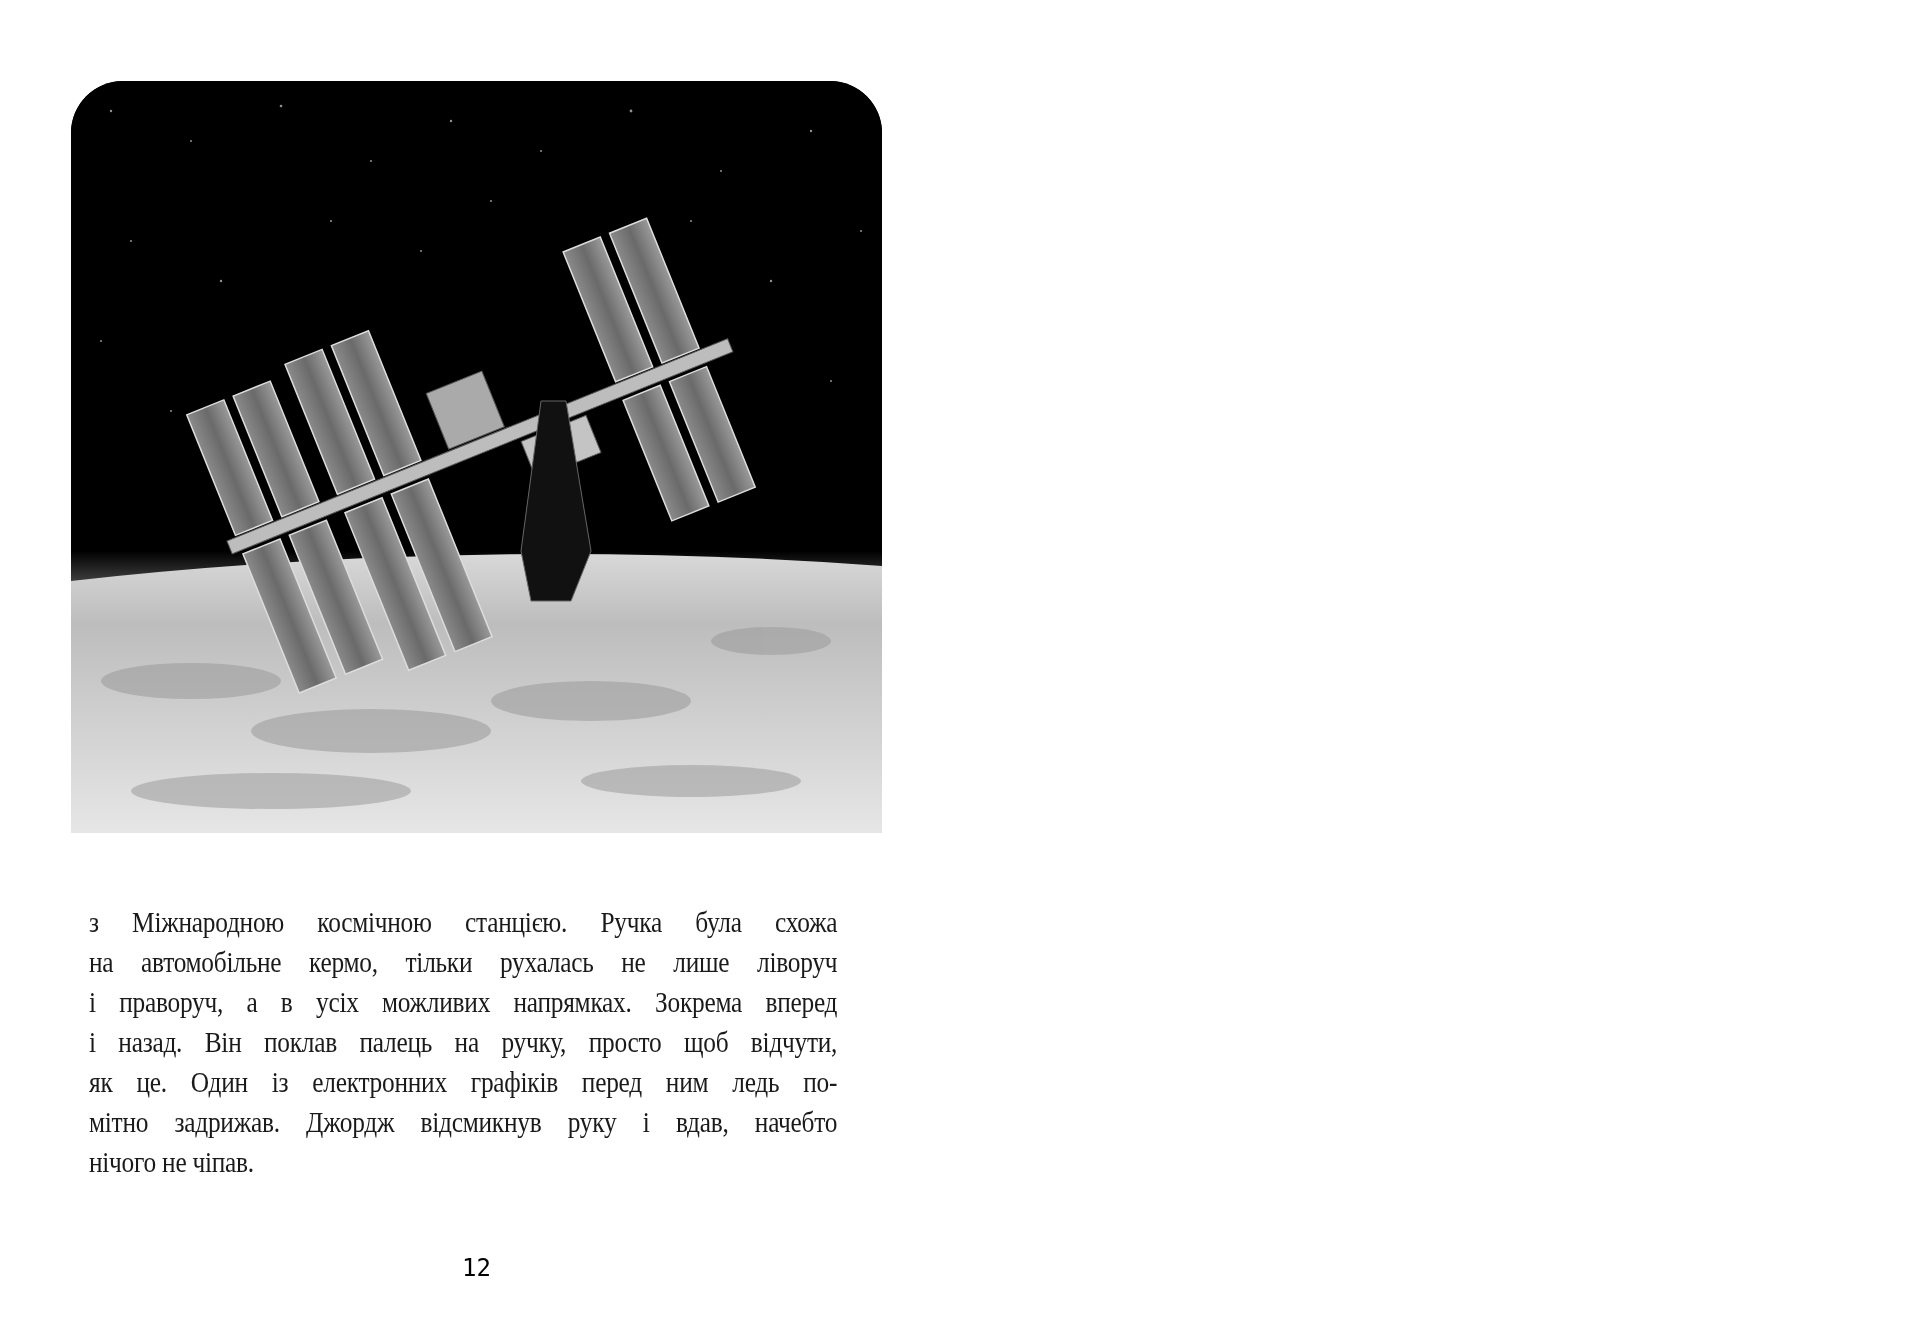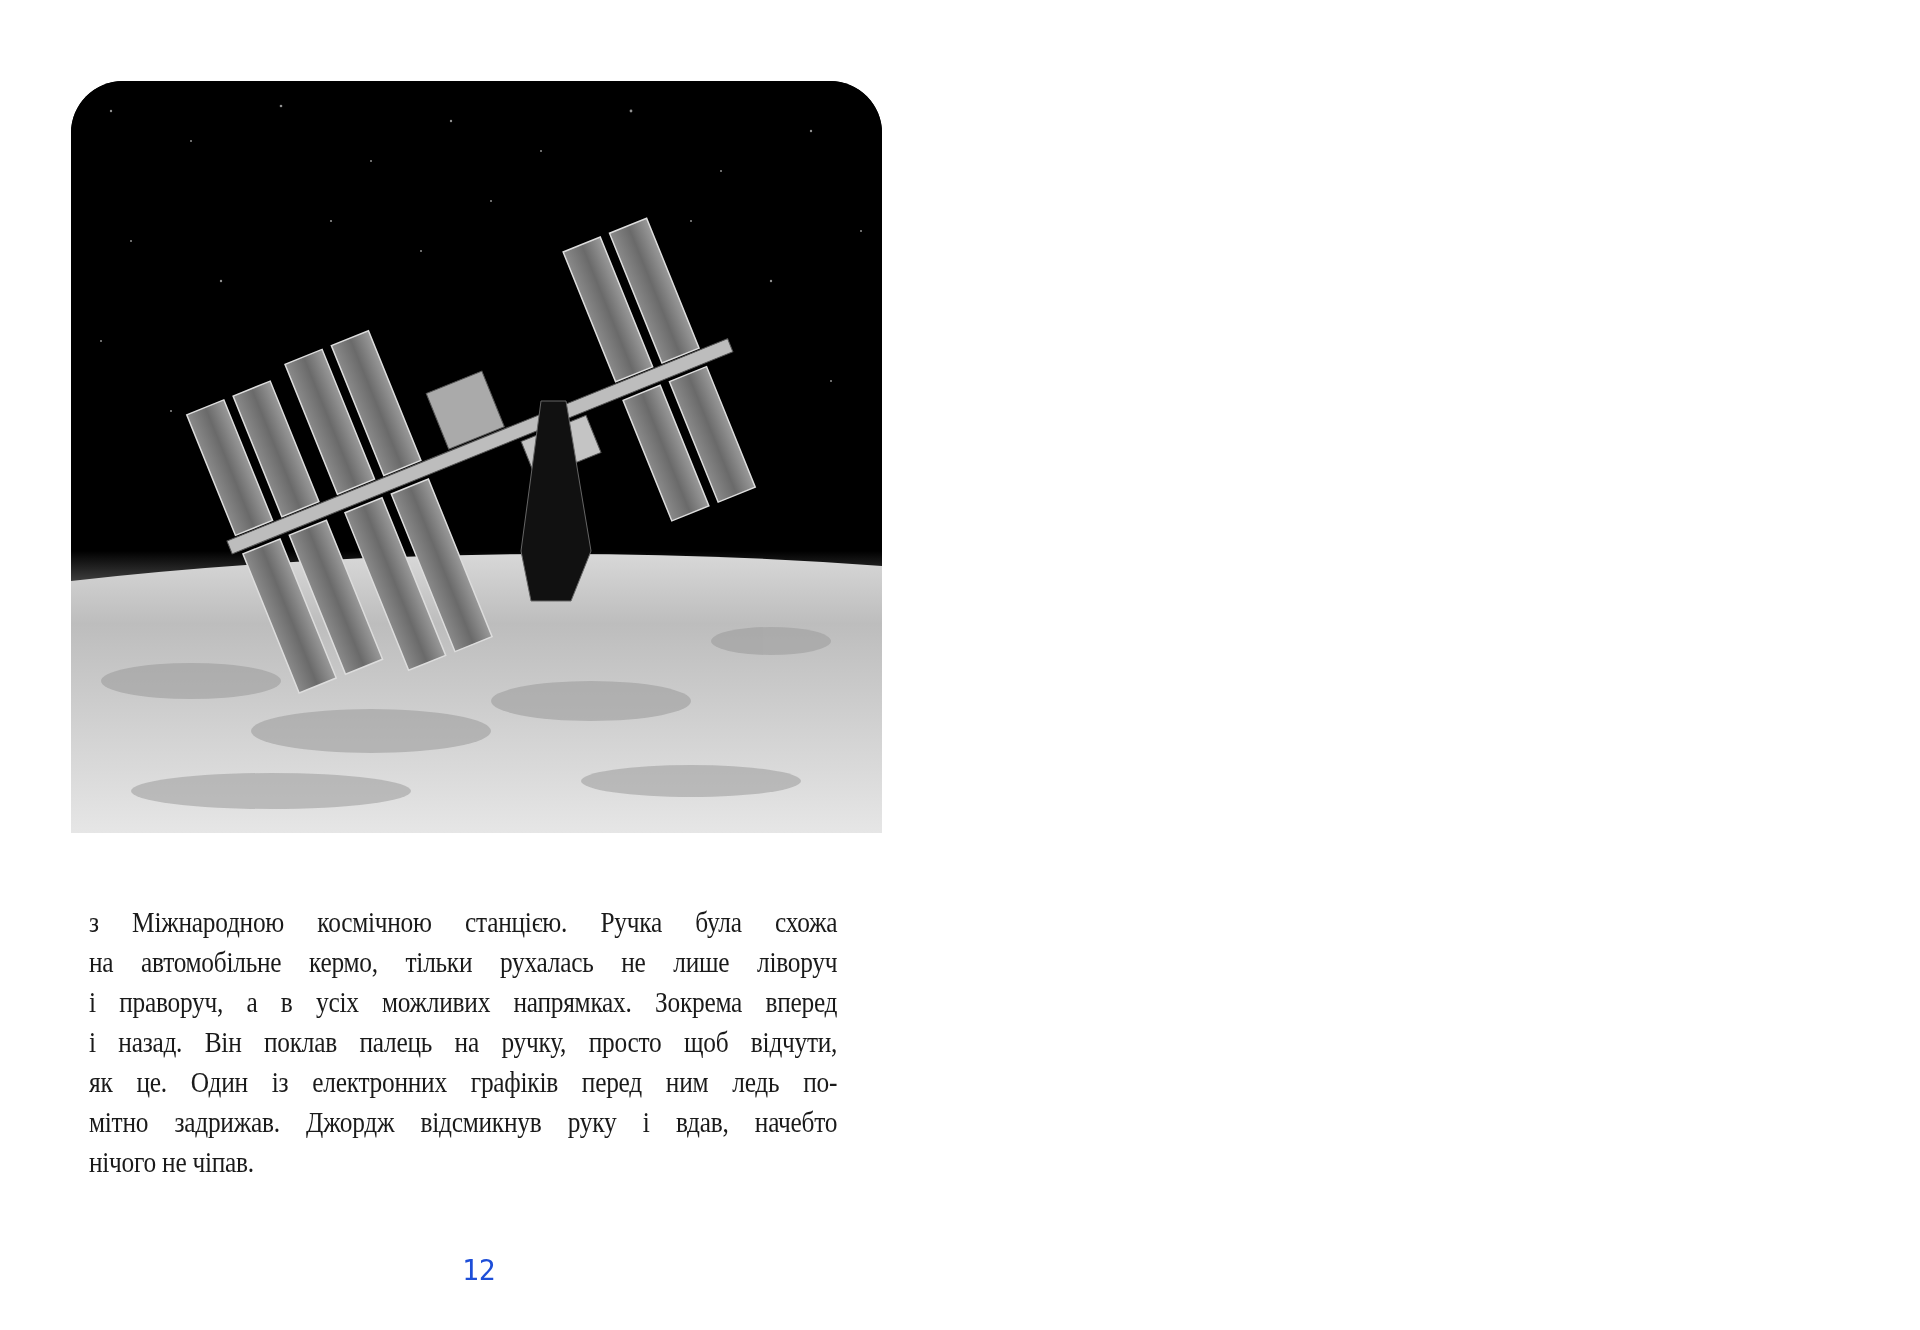--- a/index.html
+++ b/index.html
@@ -13,21 +13,21 @@
       border-radius:52px 52px 0 0; overflow:hidden; background:#000; }
     .illustration svg { display:block; width:100%; height:100%; }
 
     .text-block { position:absolute; font-size:29.5px; line-height:40px; letter-spacing:-0.3px;
       transform:scaleX(0.86); transform-origin:left top; }
     .left-text { left:89px; top:902px; width:870px; }
     .line { display:block; white-space:nowrap; height:40px; }
     .line.justify { text-align:justify; text-align-last:justify; }
 
     .page-number { position:absolute; top:1254px; font-family:"DejaVu Sans Mono","Liberation Mono",monospace;
-      font-size:28px; color:#1d4ed8; }
+      font-size:24px; color:#000000; }
     .pn-left { left:462px; }
   </style>
 </head>
 <body>
 
 <div class="page page-left">
   <div class="illustration">
     <svg viewBox="0 0 811 752" xmlns="http://www.w3.org/2000/svg" preserveAspectRatio="none">
       <defs>
         <linearGradient id="earth" x1="0" y1="0" x2="0" y2="1">

